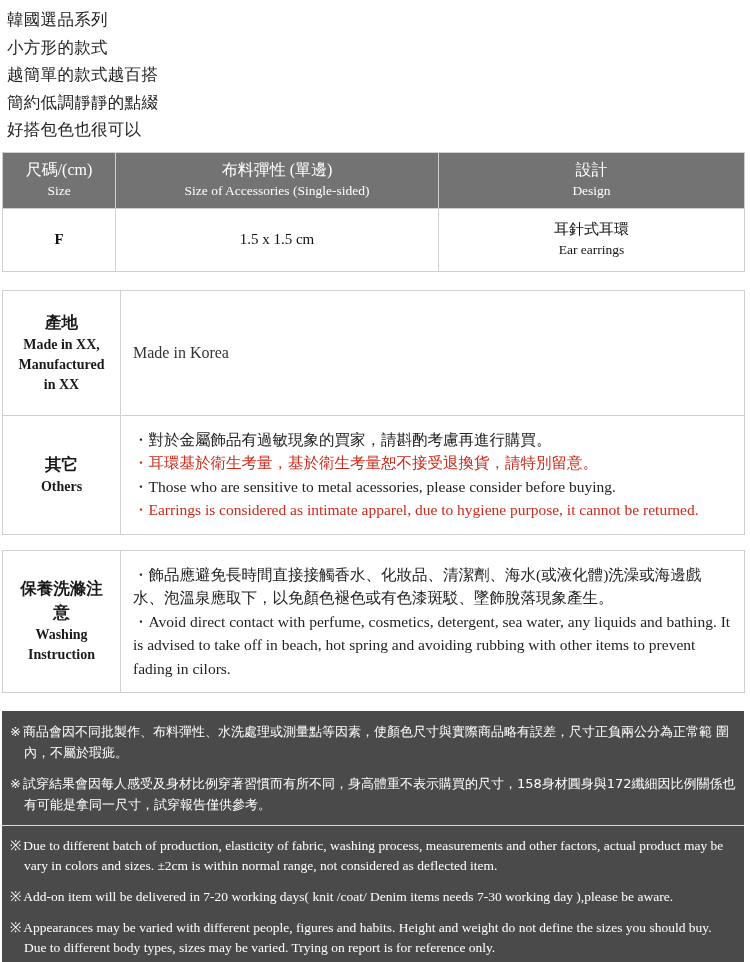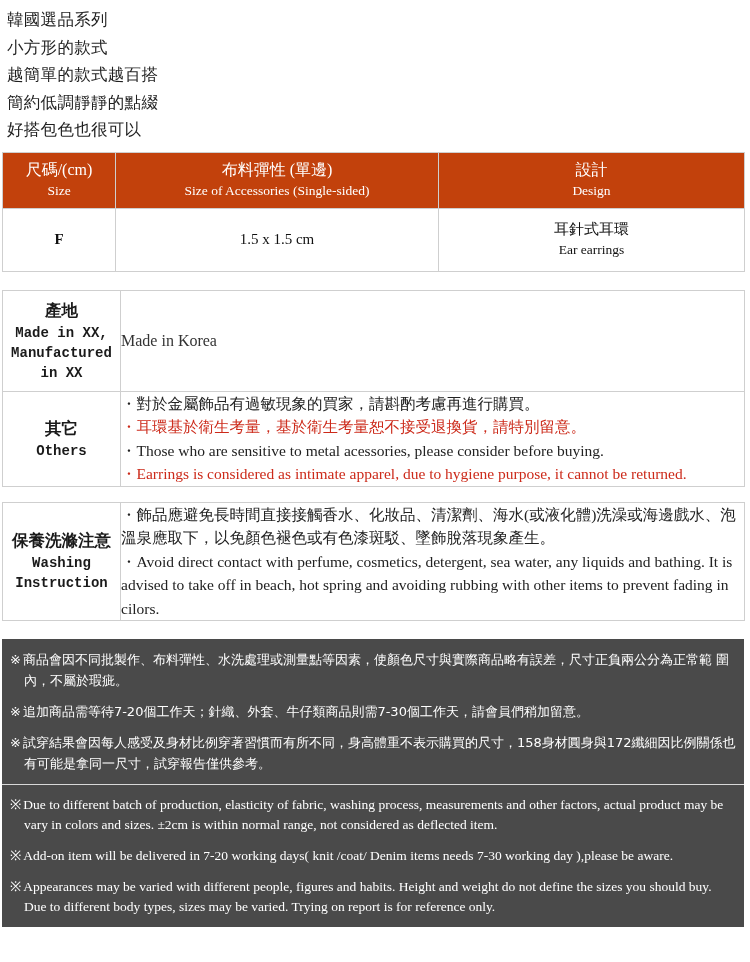--- a/index.html
+++ b/index.html
@@ -31,27 +31,27 @@
   
   .spec-table {
     border-collapse: collapse;
     width: 742px;
     margin: 0 0 0 2px;
     table-layout: fixed;
   }
   .spec-table td, .spec-table th {
     border: 1px solid #cfcfcf;
     vertical-align: middle;
-    padding: 0;
+    padding: 12px;
   }
 
   
   .t1 { margin-top: 8px; }
   .t1 .hd {
-    background: #c2410c;
+    background: #737373;
     color: #ffffff;
     padding: 6px 4px 8px 4px;
     font-weight: normal;
   }
   .t1 .hd .cn {
     display: block;
     font-size: 16px;
     line-height: 22px;
   }
   .t1 .hd .en {
@@ -97,21 +97,21 @@
   }
   .lbl-cell .cn {
     display: block;
     font-size: 16.5px;
     line-height: 24px;
   }
   .lbl-cell .en {
     display: block;
     font-size: 14px;
     line-height: 20px;
-    font-family: Liberation Mono, monospace;
+    font-family: Liberation Serif, serif;
   }
   .body-cell {
     padding: 7px 6px 7px 8px;
     background: #ffffff;
     font-size: 15.5px;
     line-height: 23.5px;
     color: #222222;
   }
   .body-cell p {
     margin: 0;
@@ -263,21 +263,20 @@
       <p>・飾品應避免長時間直接接觸香水、化妝品、清潔劑、海水(或液化體)洗澡或海邊戲水、泡溫泉應取下，以免顏色褪色或有色漆斑駁、墜飾脫落現象產生。</p>
       <p>・Avoid direct contact with perfume, cosmetics, detergent, sea water, any liquids and bathing. It is advised to take off in beach, hot spring and avoiding rubbing with other items to prevent fading in cilors.</p>
     </td>
   </tr>
 </tbody>
   </table>
 
 <div class="notice">
   <div class="notice-group">
     <p class="note-cn"><span class="mark">※</span><span>商品會因不同批製作、布料彈性、水洗處理或測量點等因素，使顏色尺寸與實際商品略有誤差，尺寸正負兩公分為正常範 圍內，不屬於瑕疵。</span></p>
-    <p class="note-cn"><span class="mark">※</span><span>追加商品需等待7-20個工作天；針織、外套、牛仔類商品則需7-30個工作天，請會員們稍加留意。</span></p>
     <p class="note-cn"><span class="mark">※</span><span>試穿結果會因每人感受及身材比例穿著習慣而有所不同，身高體重不表示購買的尺寸，158身材圓身與172纖細因比例關係也有可能是拿同一尺寸，試穿報告僅供參考。</span></p>
   </div>
   <div class="notice-divider"></div>
   <div class="notice-group">
     <p class="note-en"><span class="mark">※</span><span>Due to different batch of production, elasticity of fabric, washing process, measurements and other factors, actual product may be vary in colors and sizes. ±2cm is within normal range, not considered as deflected item.</span></p>
     <p class="note-en"><span class="mark">※</span><span>Add-on item will be delivered in 7-20 working days( knit /coat/ Denim items needs 7-30 working day ),please be aware.</span></p>
     <p class="note-en"><span class="mark">※</span><span>Appearances may be varied with different people, figures and habits. Height and weight do not define the sizes you should buy. Due to different body types, sizes may be varied. Trying on report is for reference only.</span></p>
   </div>
 </div>
 

